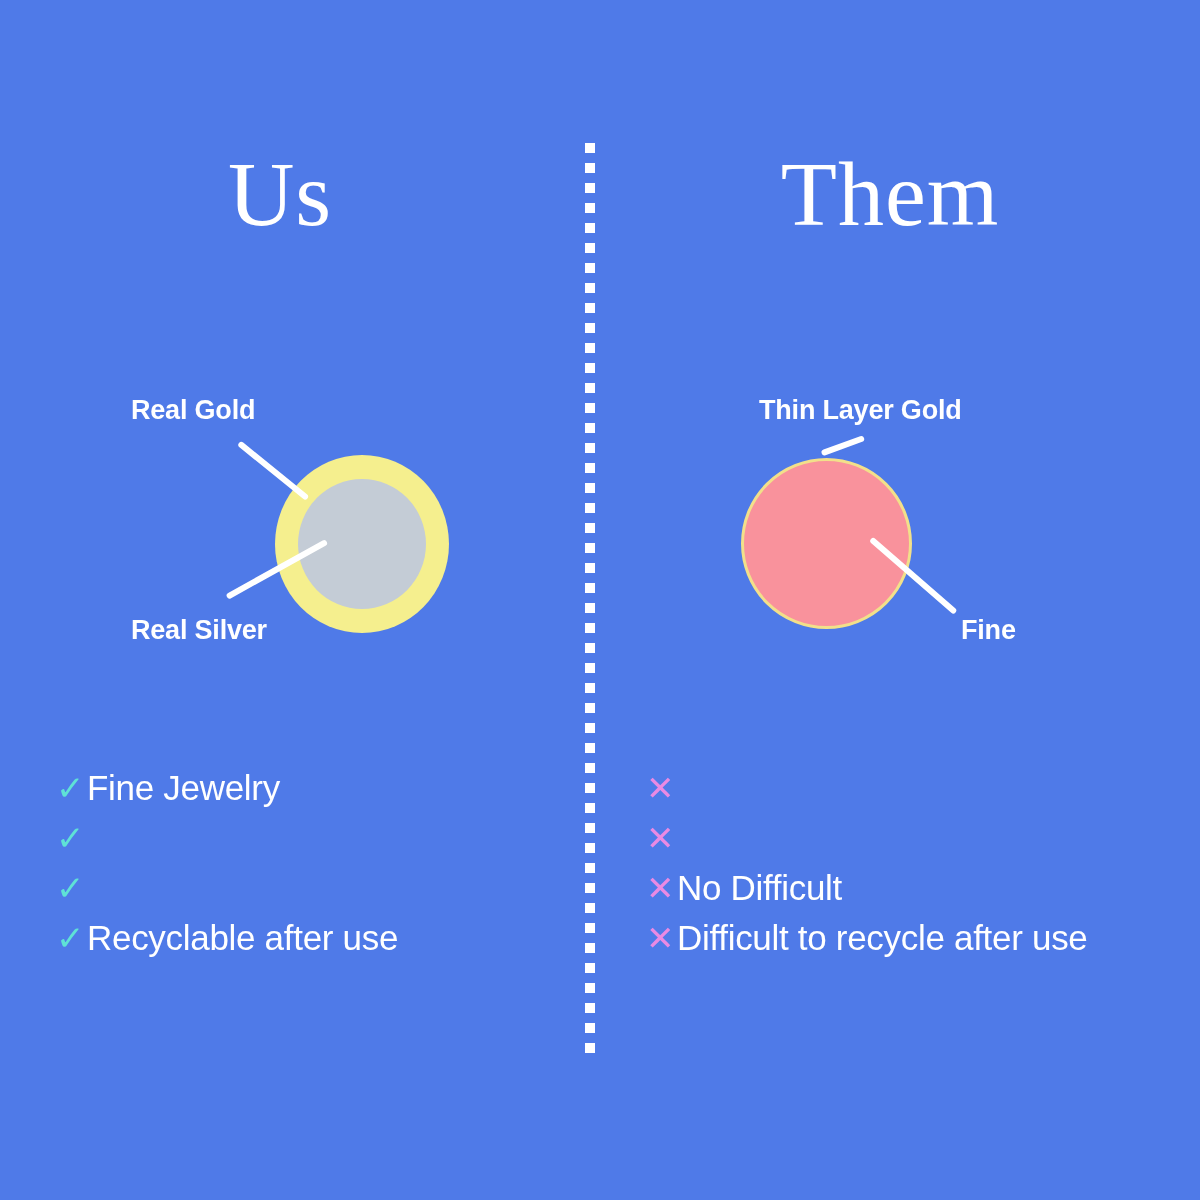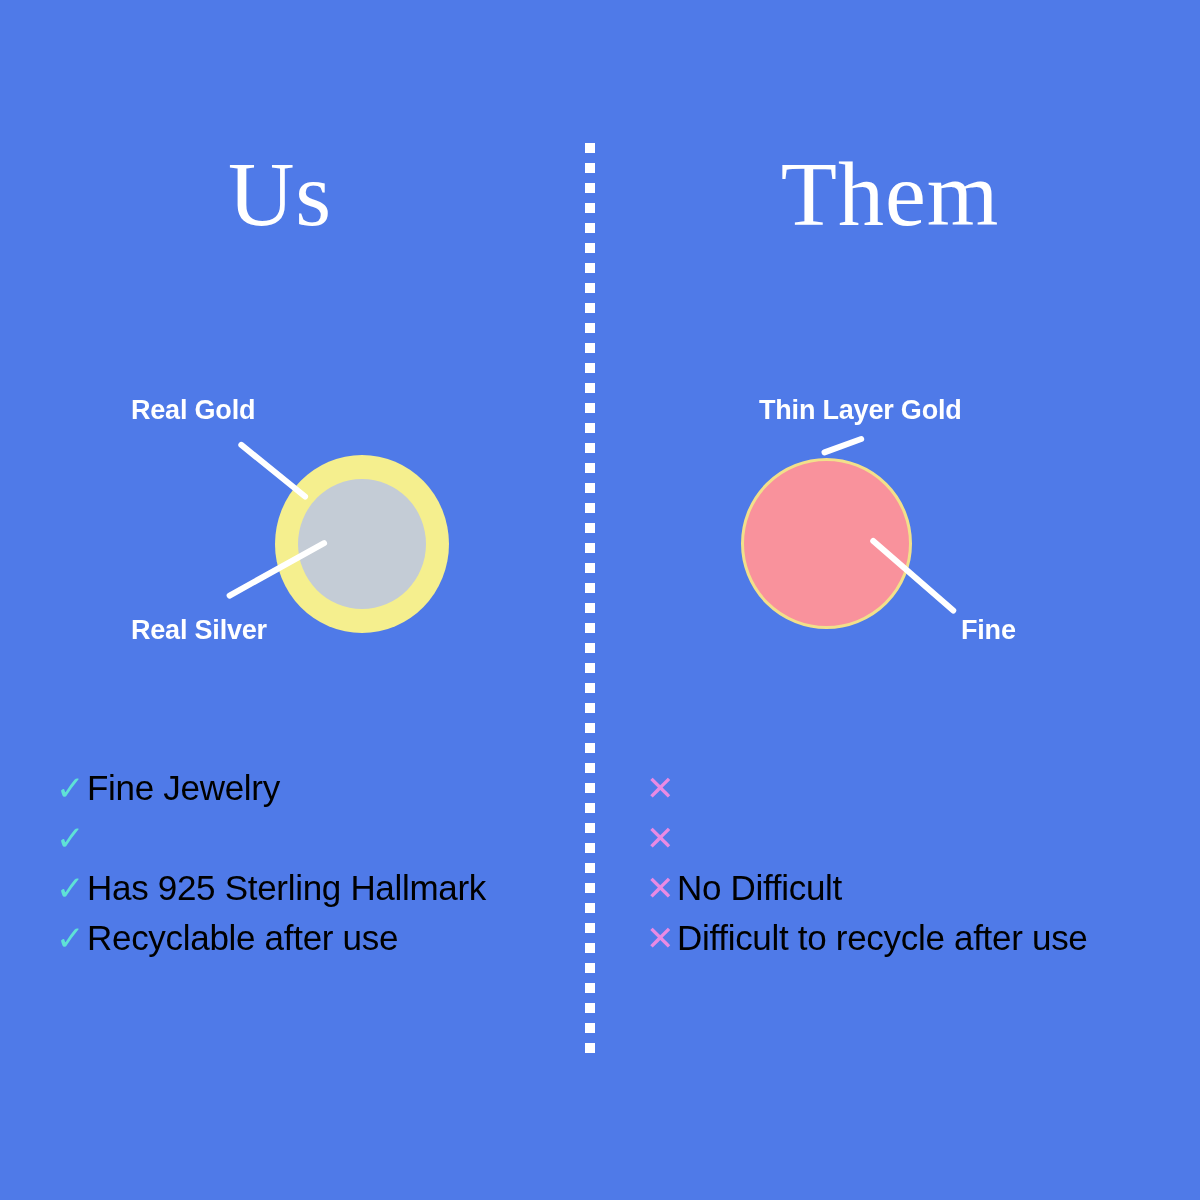--- a/index.html
+++ b/index.html
@@ -129,21 +129,21 @@
     line-height: 40px;
     width: 31px;
     flex: 0 0 31px;
     font-family: "DejaVu Sans", sans-serif;
     font-weight: 400;
   }
   .mark-check { color: #5fe2d6; }
   .mark-cross { color: #ea8ae4; }
 
   .feature-text {
-    color: #000000;
+    color: #ffffff;
     font-size: 35px;
     line-height: 40px;
     font-weight: 400;
     font-family: "Liberation Sans", sans-serif;
     letter-spacing: -0.3px;
   }
 </style>
 </head>
 <body>
 
@@ -230,21 +230,20 @@
   <ul class="feature-list" id="list-us">
     <li class="feature-item">
       <span class="feature-mark mark-check">✓</span>
       <span class="feature-text">Fine Jewelry</span>
     </li>
     <li class="feature-item">
       <span class="feature-mark mark-check">✓</span>
     </li>
     <li class="feature-item">
       <span class="feature-mark mark-check">✓</span>
-      <span class="feature-text">Has 925 Sterling Hallmark</span>
     </li>
     <li class="feature-item">
       <span class="feature-mark mark-check">✓</span>
       <span class="feature-text">Recyclable after use</span>
     </li>
   </ul>
 
   <ul class="feature-list" id="list-them">
     <li class="feature-item">
       <span class="feature-mark mark-cross">✕</span>

